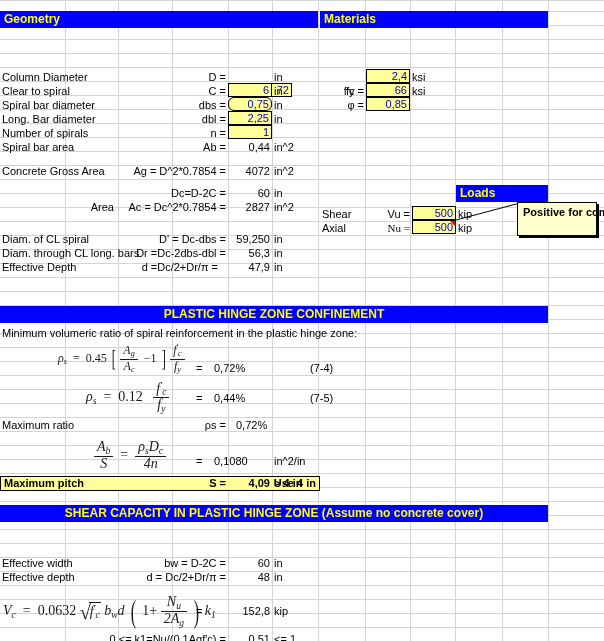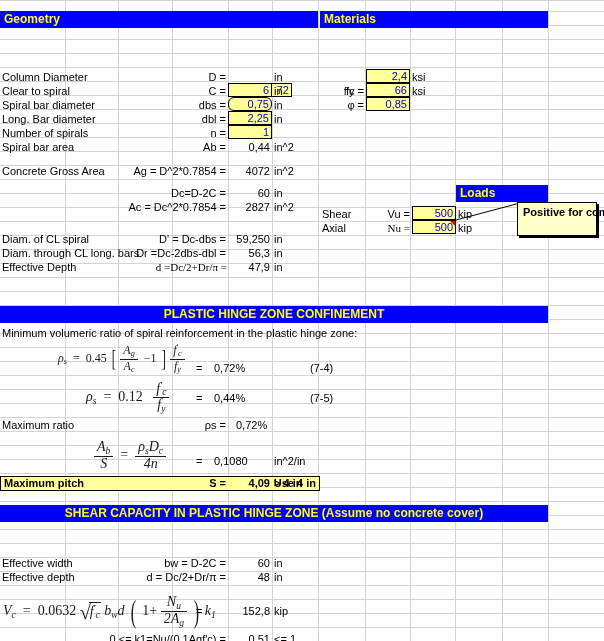--- a/index.html
+++ b/index.html
@@ -273,36 +273,37 @@
 
   <div class="cell l" style="left:2px; top:164px; width:120px;">Concrete Gross Area</div>
   <div class="cell r" style="left:118px; top:164px; width:108px;">Ag = D^2*0.7854 =</div>
   <div class="cell r" style="left:228px; top:164px; width:42px;">4072</div>
   <div class="cell l" style="left:274px; top:164px; width:42px;">in^2</div>
 
   <div class="cell r" style="left:118px; top:186px; width:108px;">Dc=D-2C =</div>
   <div class="cell r" style="left:228px; top:186px; width:42px;">60</div>
   <div class="cell l" style="left:274px; top:186px; width:42px;">in</div>
 
+  <div class="cell r" style="left:2px; top:200px; width:112px;">Area</div>
   <div class="cell r" style="left:118px; top:200px; width:108px;">Ac = Dc^2*0.7854 =</div>
   <div class="cell r" style="left:228px; top:200px; width:42px;">2827</div>
   <div class="cell l" style="left:274px; top:200px; width:42px;">in^2</div>
 
   <div class="cell l" style="left:2px; top:232px; width:120px;">Diam. of CL spiral</div>
   <div class="cell r" style="left:118px; top:232px; width:108px;">D' = Dc-dbs =</div>
   <div class="cell r" style="left:228px; top:232px; width:42px;">59,250</div>
   <div class="cell l" style="left:274px; top:232px; width:42px;">in</div>
 
   <div class="cell l" style="left:2px; top:246px; width:150px;">Diam. through CL long. bars</div>
   <div class="cell r" style="left:118px; top:246px; width:108px;">Dr =Dc-2dbs-dbl =</div>
   <div class="cell r" style="left:228px; top:246px; width:42px;">56,3</div>
   <div class="cell l" style="left:274px; top:246px; width:42px;">in</div>
 
   <div class="cell l" style="left:2px; top:260px; width:120px;">Effective Depth</div>
-  <div class="cell r" style="left:119px; top:260px; width:108px;font-family:Liberation Serif, serif;">d =Dc/2+Dr/π =</div>
+  <div class="cell r" style="left:110px; top:260px; width:108px;">d =Dc/2+Dr/π =</div>
   <div class="cell r" style="left:228px; top:260px; width:42px;">47,9</div>
   <div class="cell l" style="left:274px; top:260px; width:42px;">in</div>
 
   <div class="cell r" style="left:320px; top:70px; width:44px;margin-top:14px;">f'c =</div>
   <div class="inputcell" style="left:366px; top:69px; width:44px;">2,4</div>
   <div class="cell l" style="left:412px; top:70px; width:40px;">ksi</div>
 
   <div class="cell r" style="left:320px; top:84px; width:44px;">fy =</div>
   <div class="inputcell" style="left:366px; top:83px; width:44px;">66</div>
   <div class="cell l" style="left:412px; top:84px; width:40px;">ksi</div>

